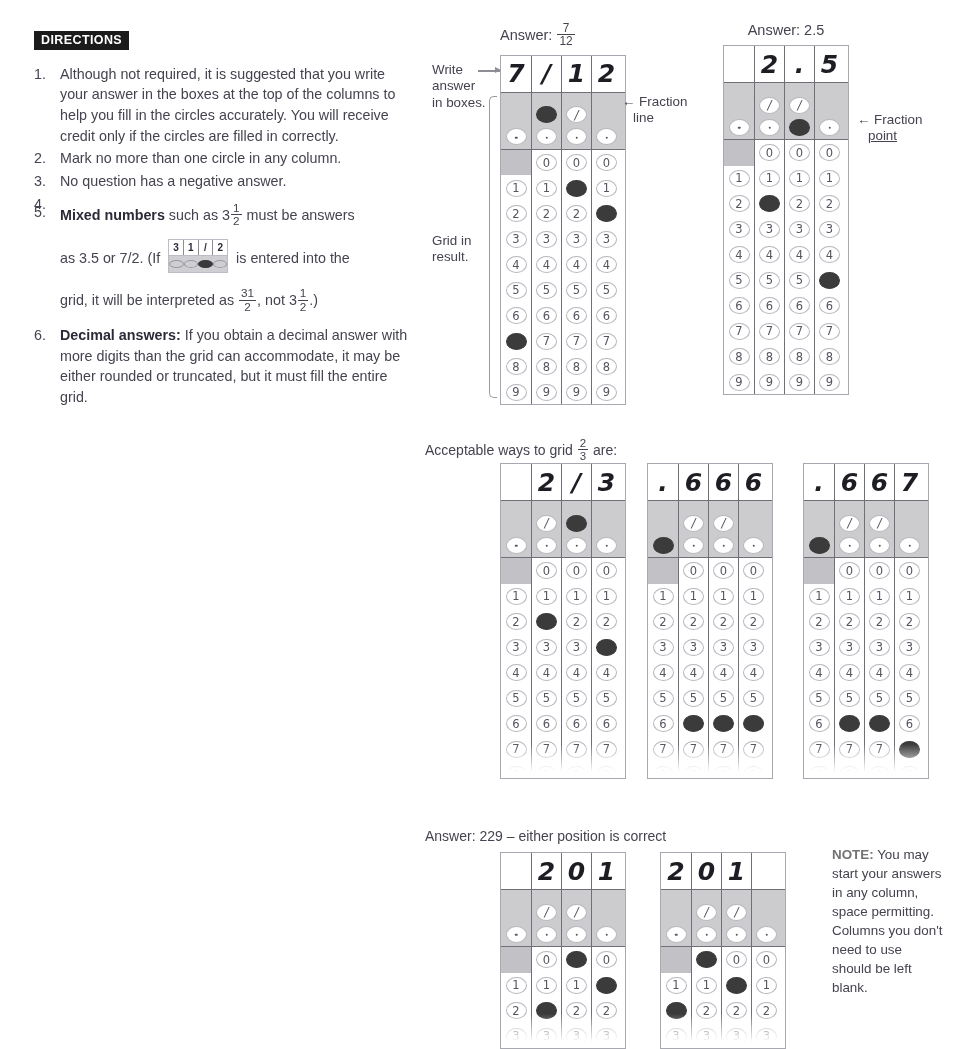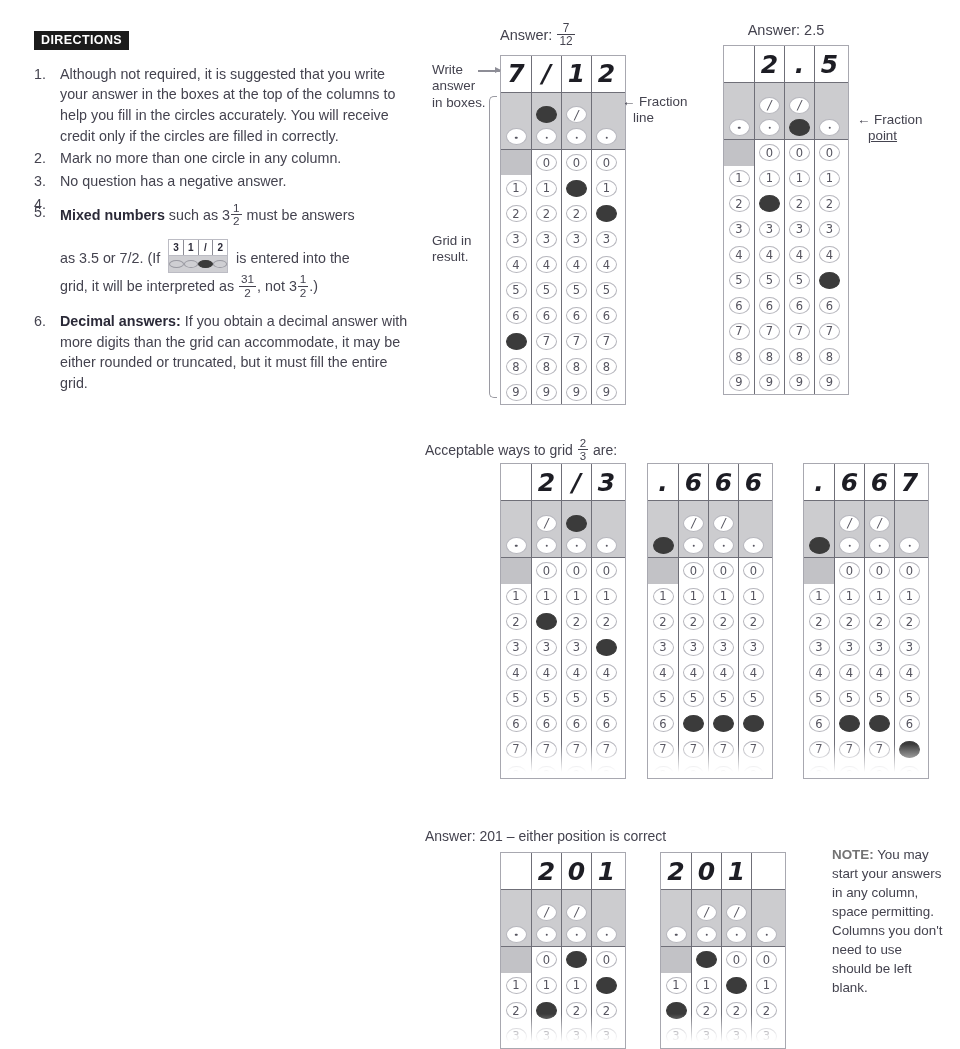--- a/index.html
+++ b/index.html
@@ -70,21 +70,21 @@
     vertical-align: -0.45em;
     text-align: center;
     font-size: 0.82em;
     line-height: 1.05;
     margin: 0 1px;
   }
   .frac .n { display: block; padding: 0 2px; }
   .frac .d { display: block; border-top: 1.3px solid #44434f; padding: 0 2px; }
 
   .rule5-line2 { margin-top: 12px; }
-  .rule5-line3 { }
+  .rule5-line3 { margin-top: 14px; }
 
   
   .minigrid {
     display: inline-block;
     vertical-align: -10px;
     width: 60px;
     height: 34px;
     position: relative;
     margin: 0 4px;
   }
@@ -1454,15 +1454,15 @@
   <div class="arrow-l-txt">← Fraction</div>
   <div style="margin-left:11px;text-decoration:underline;">point</div>
 </div>
 
 <div class="section-label" style="left:425px; top:437px;">
   <span>Acceptable ways to grid</span>
   <span class="frac"><span class="n">2</span><span class="d">3</span></span>
   <span>are:</span>
 </div>
 
-<div class="section-label" style="left:425px; top:828px;">Answer: 201 – either position is correct</div>
+<div class="section-label" style="left:425px; top:828px;">Answer: 229 – either position is correct</div>
 
 <div class="note-box" style="left:832px; top:845px;"><b>NOTE:</b><span> You may start your answers in any column, space permitting. Columns you don't need to use should be left blank.</span></div>
 
 </body></html>

